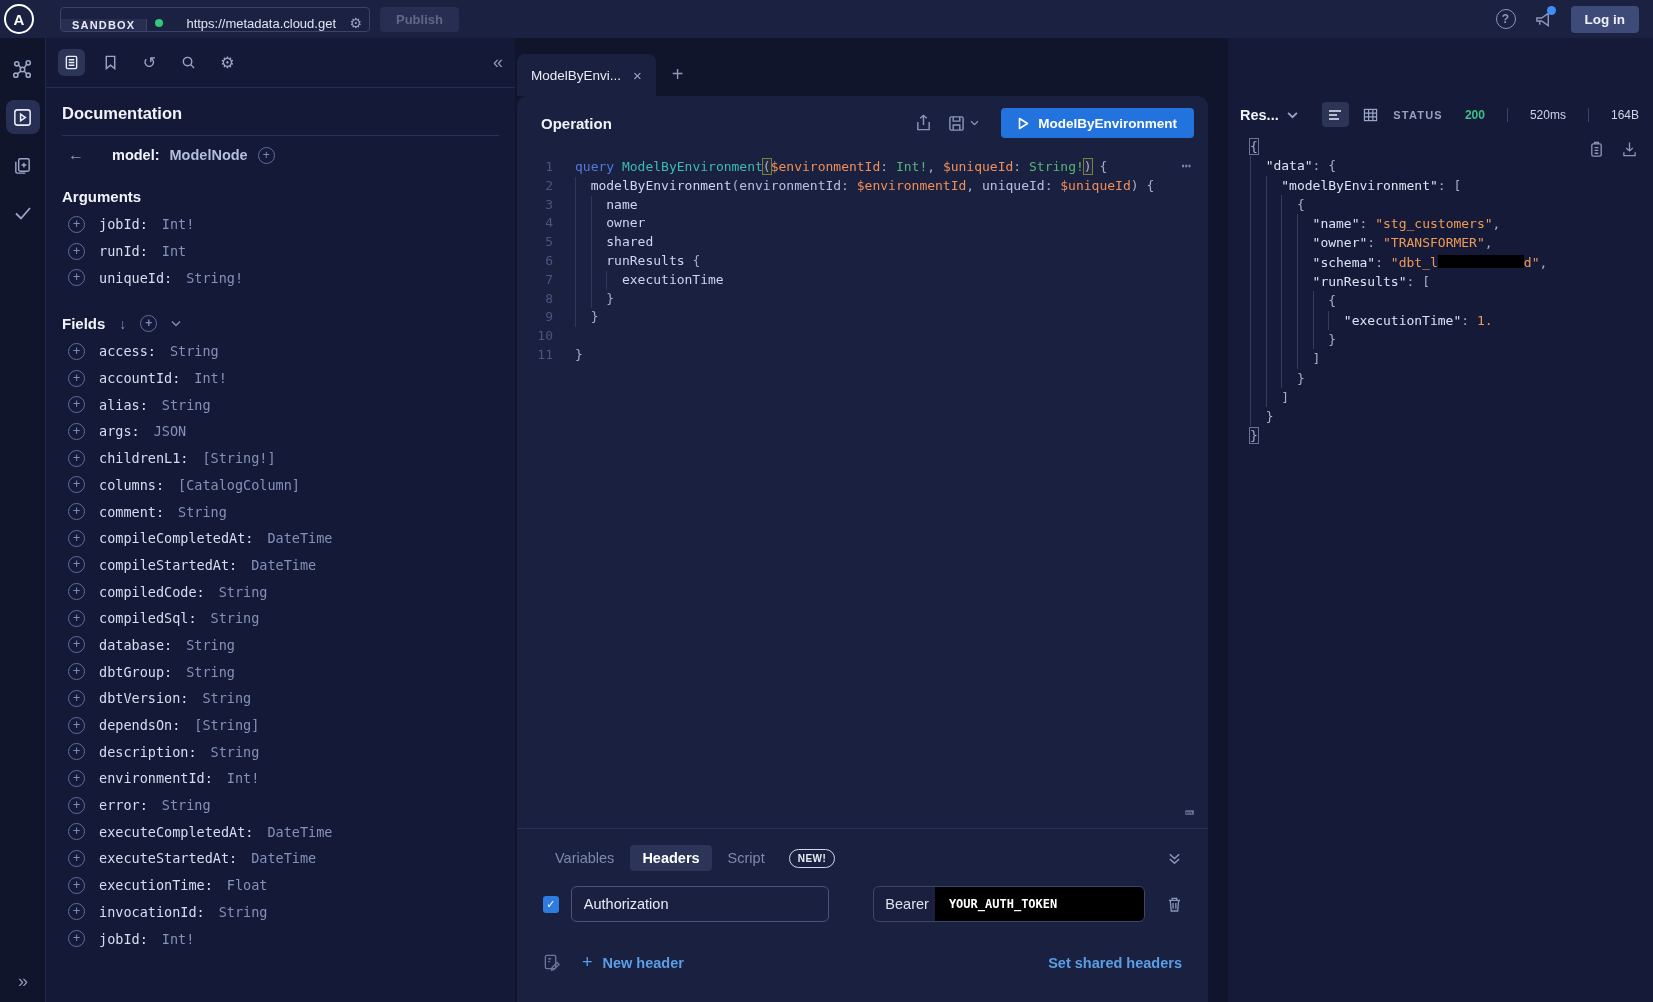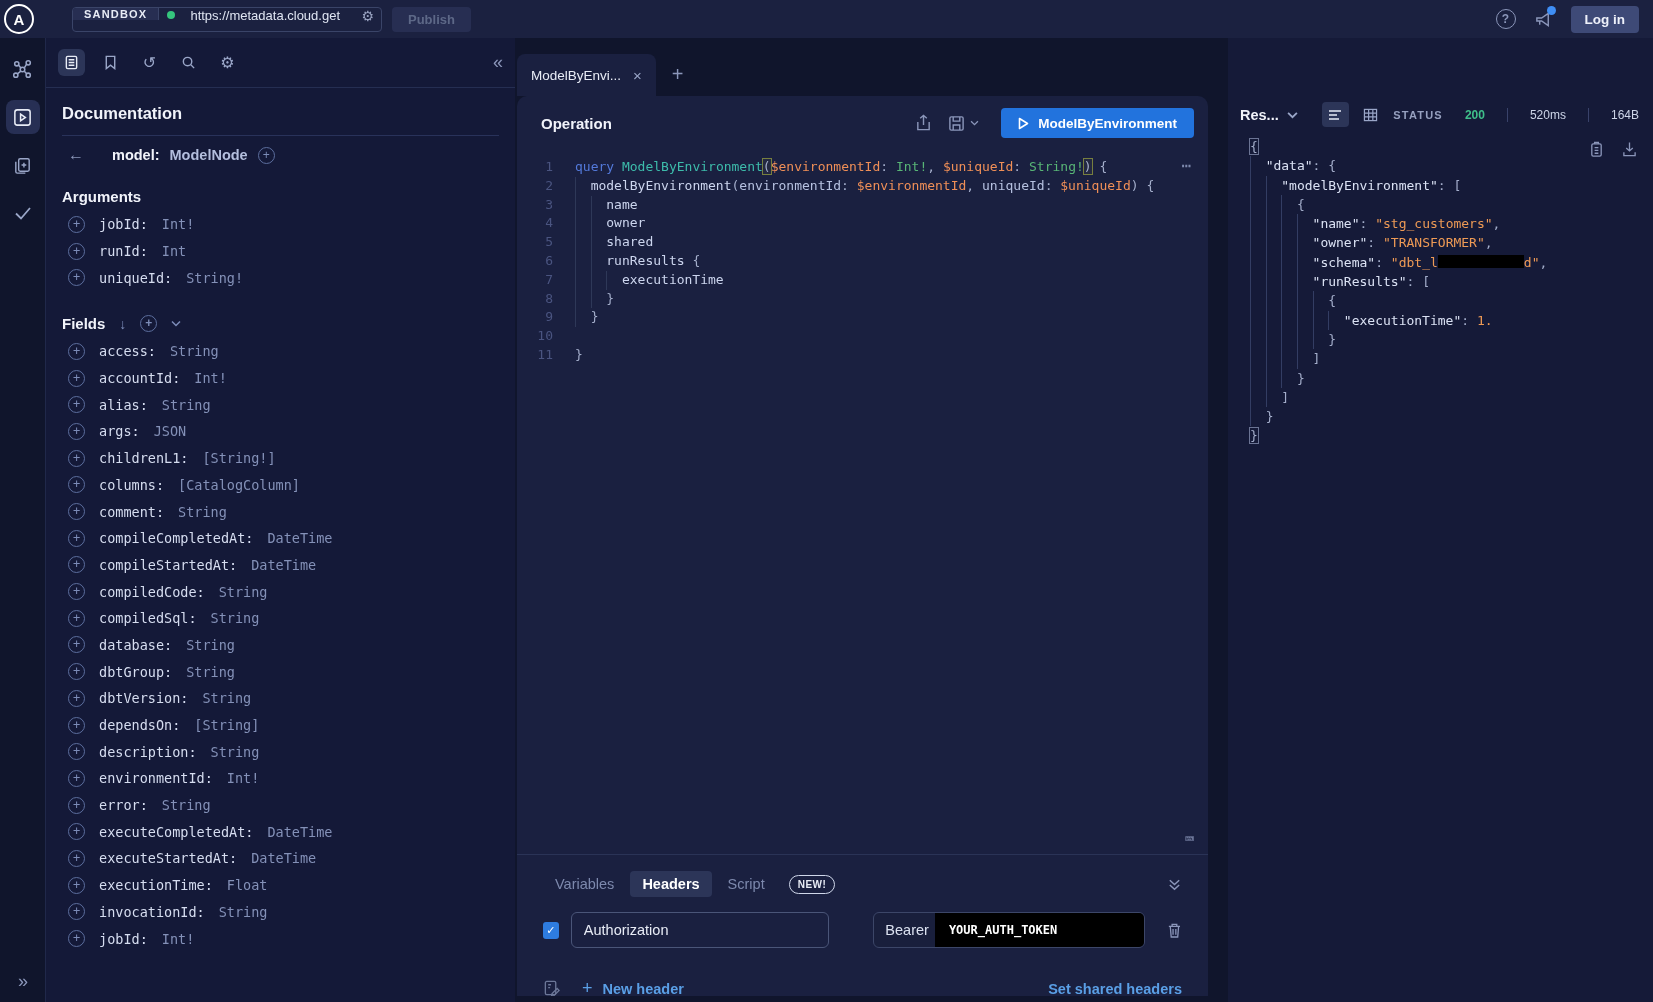--- a/index.html
+++ b/index.html
@@ -3,23 +3,23 @@
 <meta charset="utf-8">
 <style>
   * { margin:0; padding:0; box-sizing:border-box; }
   html,body { width:1653px; height:1002px; overflow:hidden; }
   body { background:#10152c; font-family:"Liberation Sans", sans-serif; color:#e8ecf6; position:relative; }
   svg { display:block; }
 
   
   .topbar { position:absolute; left:0; top:0; width:1653px; height:38px; background:#1b2140; display:flex; align-items:center; z-index:5; }
   .logo { width:30px; height:30px; border:2px solid #fff; border-radius:50%; display:flex; align-items:center; justify-content:center; font-weight:bold; font-size:15px; margin:0 14px 0 4px; color:#fff; }
-  .endpoint { display:flex; align-items:flex-start; border:1px solid #3a4468; border-radius:4px; height:25px; overflow:hidden; margin-left:24px; }
+  .endpoint { display:flex; align-items:flex-end; border:1px solid #3a4468; border-radius:4px; height:25px; overflow:hidden; margin-left:12px; }
   .sandbox-seg { background:#272e52; color:#e8ecf6; font-size:11px; font-weight:bold; letter-spacing:1.2px; display:flex; align-items:center; padding:0 11px; border-right:1px solid #3a4468; }
-  .url-seg { display:flex; align-items:center; gap:15px; padding:0 8px; width:200px; overflow:hidden; }
+  .url-seg { display:flex; align-items:center; gap:23px; padding:0 8px; width:200px; overflow:hidden; }
   .green-dot { width:8px; height:8px; border-radius:50%; background:#35c57d; flex:none; }
   .url-text { font-size:13px; color:#dfe5f2; white-space:nowrap; }
   .gear-seg { display:flex; align-items:center; padding:0 7px 0 2px; color:#98a2c0; font-size:14px; }
   .publish-btn { background:#272e52; color:#5d6887; font-weight:bold; font-size:13px; border-radius:4px; padding:5px 16px; margin-left:10px; }
   .topbar-right { margin-left:auto; display:flex; align-items:center; gap:18px; padding-right:14px; }
   .q-icon { width:20px; height:20px; border:1.5px solid #8b96ba; border-radius:50%; color:#8b96ba; font-size:12px; font-weight:bold; display:flex; align-items:center; justify-content:center; }
   .mega { position:relative; color:#8b96ba; }
   .mega .bdot { position:absolute; right:-3px; top:-4px; width:9px; height:9px; background:#3f8ef5; border-radius:50%; }
   .login-btn { background:#3e4a77; color:#eef1fa; font-weight:bold; font-size:13.5px; border-radius:4px; padding:6px 14px; }
 
@@ -42,21 +42,21 @@
   .bc-label { font-weight:bold; font-size:14.5px; color:#f1f3fa; margin-left:18px; }
   .bc-type { font-weight:bold; font-size:14.5px; color:#b3bedd; }
   .section-title { font-weight:bold; font-size:15px; color:#f1f3fa; margin:24px 0 6px 0; display:flex; align-items:center; gap:14px; }
   .pc { width:17px; height:17px; flex:none; border:1.3px solid #5c6e9e; color:#7c8cb8; border-radius:50%; font-size:12px; line-height:14px; text-align:center; }
   .drow { display:flex; align-items:center; gap:14px; height:26.7px; padding-left:6px; font-family:"DejaVu Sans Mono", monospace; font-size:13.5px; }
   .dn { color:#d6ddf0; }
   .dt { color:#8491b8; }
   .mini-ic { color:#7c8cb8; font-size:14px; }
 
   
-  .main { position:absolute; left:517px; top:38px; width:691px; bottom:6px; }
+  .main { position:absolute; left:517px; top:38px; width:691px; bottom:0; }
   .tabstrip { height:58px; display:flex; align-items:flex-end; gap:16px; }
   .tab { background:#1a2040; border-radius:8px 8px 0 0; height:42px; display:flex; align-items:center; padding:0 14px; gap:12px; font-size:13.5px; color:#e8ecf6; }
   .tab-close { color:#9aa6c8; font-size:15px; }
   .tab-add { color:#8b96ba; font-size:20px; padding-bottom:10px; }
   .opcard { position:absolute; left:0; right:0; top:58px; bottom:0; background:#1a2040; border-radius:10px 10px 0 0; display:flex; flex-direction:column; overflow:hidden; }
   .op-header { height:54px; flex:none; display:flex; align-items:center; padding:0 14px 0 24px; }
   .op-title { font-weight:bold; font-size:15px; color:#f1f3fa; }
   .op-actions { margin-left:auto; display:flex; align-items:center; gap:16px; color:#8b96ba; }
   .save-group { display:flex; align-items:center; gap:5px; }
   .run-btn { background:#2273dd; color:#fff; font-weight:bold; font-size:13.5px; border-radius:4px; height:30px; display:flex; align-items:center; gap:9px; padding:0 17px; margin-left:6px; }
@@ -65,21 +65,21 @@
   .cl { display:flex; height:18.8px; line-height:18.8px; white-space:pre; }
   .ln { width:36px; text-align:right; margin-right:22px; color:#4a5480; flex:none; }
   .g { display:inline-block; width:15.65px; height:18.8px; border-left:1px solid #2e3858; vertical-align:top; }
   .kw { color:#5379da; } .op { color:#3dbcab; } .var { color:#f08f57; } .ty { color:#58b576; }
   .p  { color:#a4aecb; } .fld { color:#ccd5ee; } .arg { color:#b6c1e0; }
   .hb { color:#a4aecb; outline:1px solid #777f3f; background:rgba(150,160,90,.07); }
   .more-dots { position:absolute; top:6px; right:16px; color:#7d89ad; font-size:16px; letter-spacing:1px; }
   .kbd-icon { position:absolute; bottom:6px; right:14px; color:#8b96ba; font-size:15px; }
 
   
-  .bottom-panel { height:142px; flex:none; border-top:1px solid #2a3356; padding:0 26px; position:relative; }
+  .bottom-panel { height:174px; flex:none; border-top:1px solid #2a3356; padding:0 26px; position:relative; }
   .bp-tabs { margin-top:16px; display:flex; align-items:center; gap:4px; }
   .bp-tab { color:#7d89ad; font-size:14.5px; padding:5px 12px; border-radius:4px; }
   .bp-tab.active { background:#2c3558; color:#fff; font-weight:bold; }
   .new-badge { border:1px solid #cfd7ea; color:#e8ecf6; border-radius:10px; font-size:10px; font-weight:bold; letter-spacing:.5px; padding:3px 8px; margin-left:8px; }
   .bp-collapse { margin-left:auto; color:#8b96ba; }
   .hdr-row { margin-top:15px; display:flex; align-items:center; gap:12px; }
   .chk { width:17px; height:17px; background:#2e7ce0; border-radius:3px; color:#fff; font-size:11px; display:flex; align-items:center; justify-content:center; }
   .key-field { width:276px; height:36px; background:transparent; border:1px solid #4a5578; border-radius:6px; color:#e8ecf6; font-size:14.5px; padding:0 12px; font-family:"Liberation Sans", sans-serif; outline:none; }
   .val-field { width:292px; height:36px; border:1px solid #3c4668; border-radius:6px; background:#191f3c; display:flex; align-items:center; overflow:hidden;margin-left:32px; }
   .val-prefix { color:#dbe1f0; font-size:14.5px; padding:0 6px 0 11px; }

